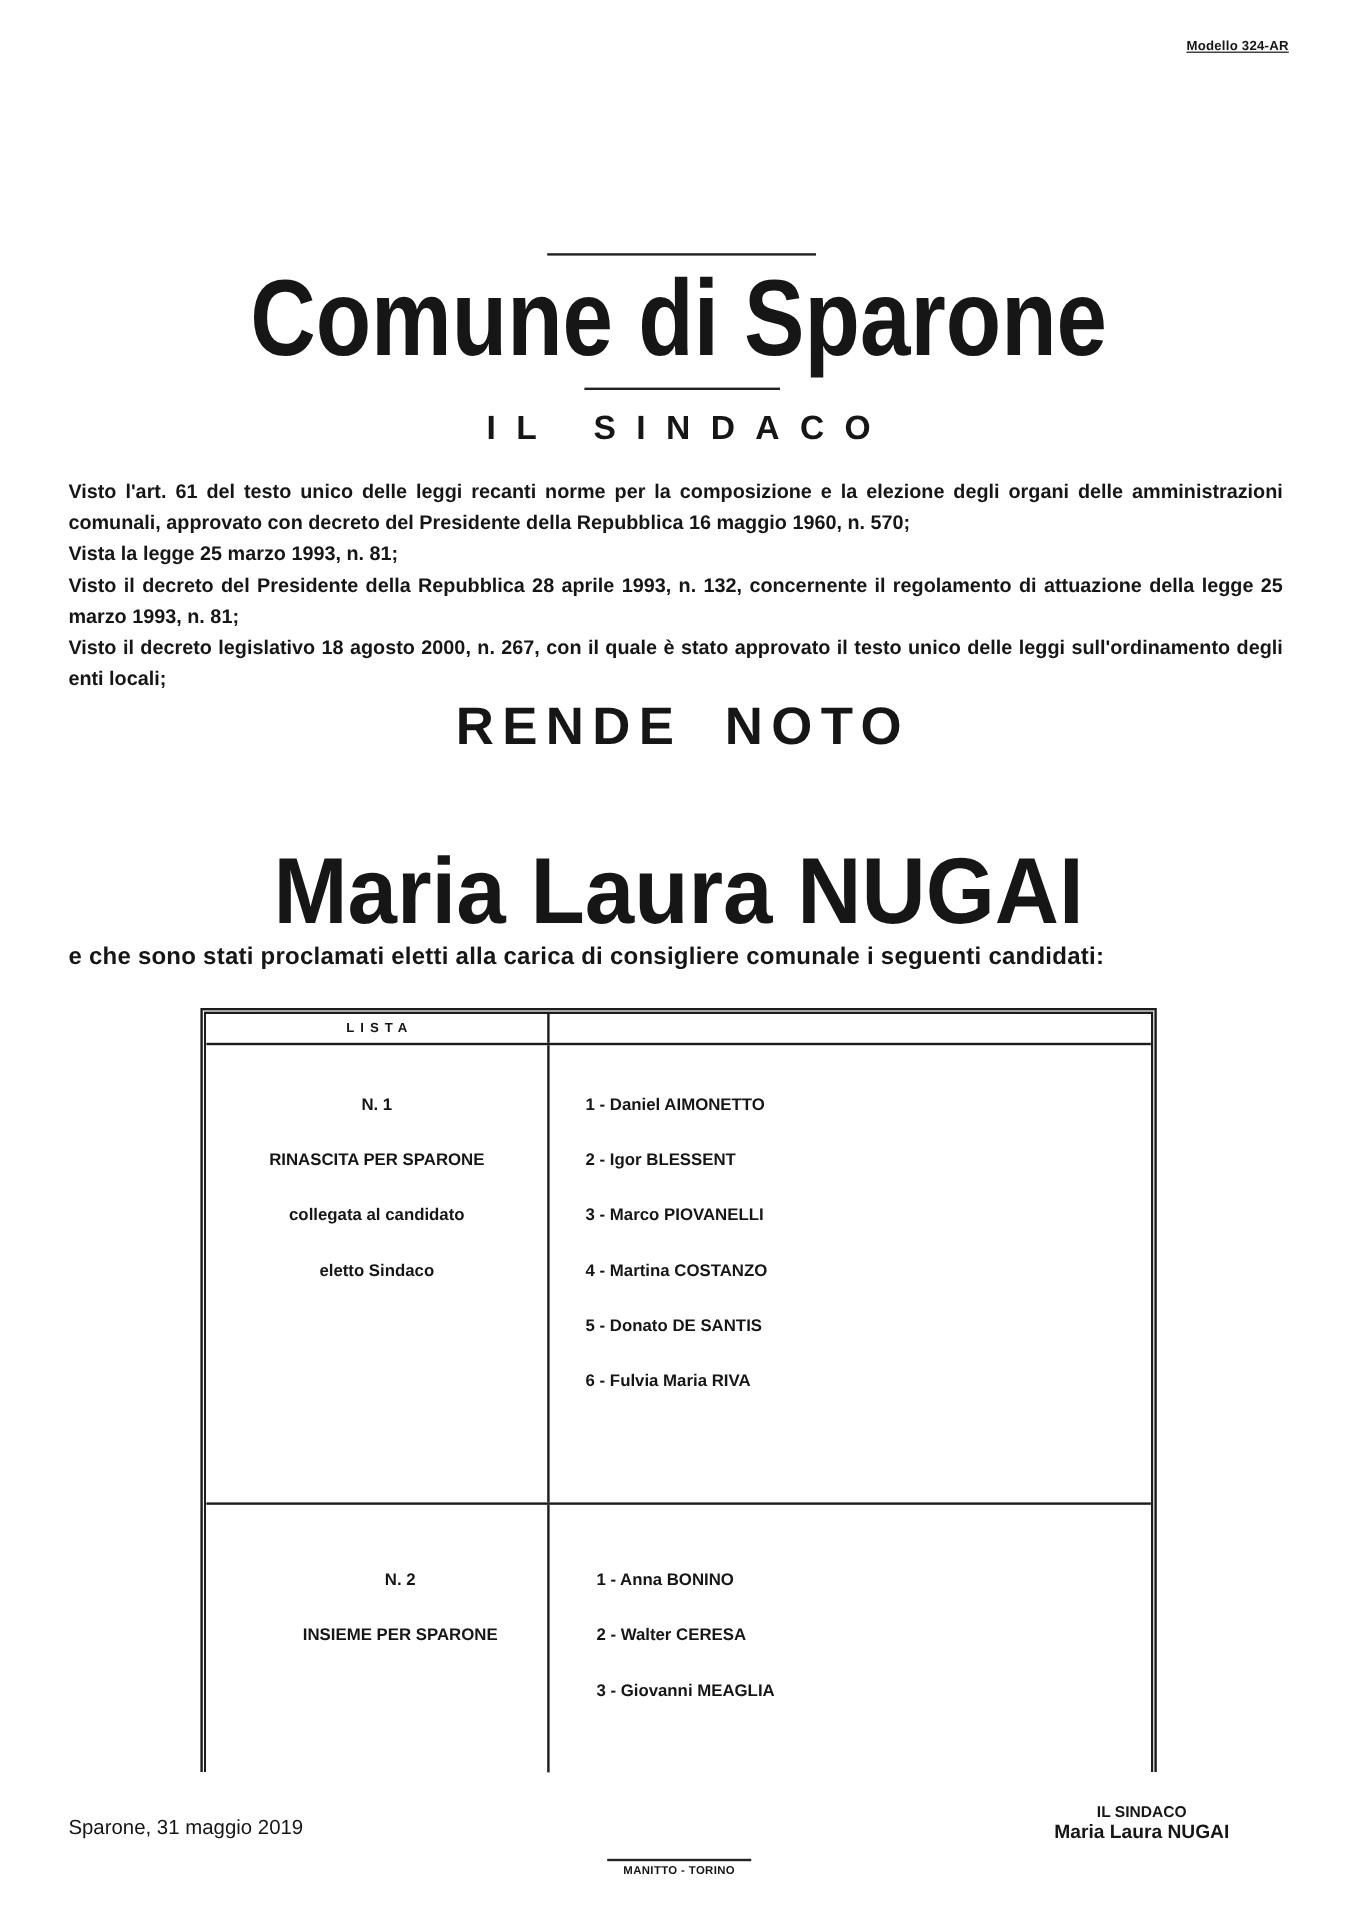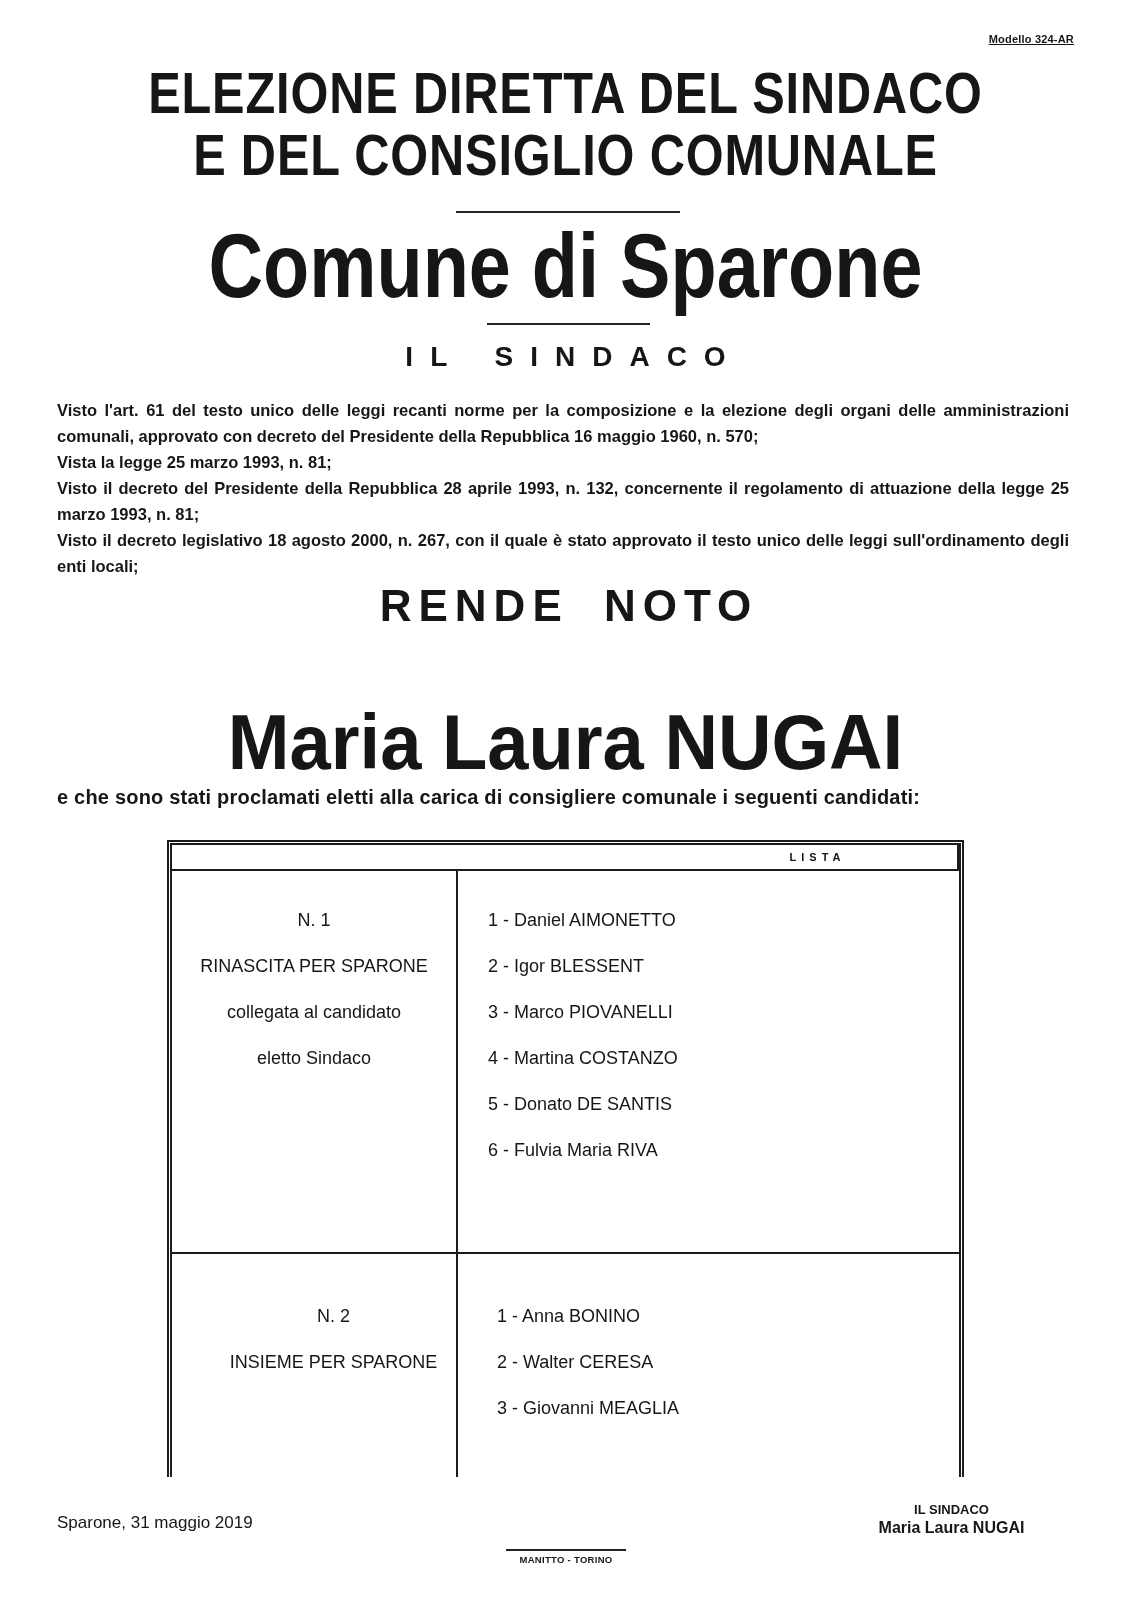--- a/index.html
+++ b/index.html
@@ -65,64 +65,60 @@
 
   .councillors-intro {
     position:absolute; top:786px; left:57px; margin:0;
     font-size:20px; font-weight:700; letter-spacing:0.2px;
   }
 
   .etable {
     position:absolute; top:840px; left:167px; width:797px; height:637px;
     border:5px double #1c1c1c; border-bottom:none;
   }
-  .thead { display:flex; height:26px; border-bottom:2px solid #1c1c1c;justify-content:flex-end; }
+  .thead { display:flex; height:26px; border-bottom:2px solid #1c1c1c; }
   .th {
     display:flex; align-items:center; justify-content:center;
     font-size:11px; font-weight:700;
   }
   .th-left { width:286px; border-right:2px solid #1c1c1c; letter-spacing:5px; text-indent:5px; }
   .th-right { flex:1; letter-spacing:1.2px; }
 
   .trow { display:flex; border-bottom:2px solid #1c1c1c; }
   .trow:last-child { border-bottom:none; }
   .trow-0 { height:383px; }
   .trow-1 { height:223px; }
   .cell-list {
     width:286px; border-right:2px solid #1c1c1c;
     display:flex; flex-direction:column; align-items:center;
   }
   .cell-cands { flex:1; display:flex; flex-direction:column; padding-left:30px; }
   .trow-0 .cell-list, .trow-0 .cell-cands { padding-top:26px; }
   .trow-1 .cell-list, .trow-1 .cell-cands { padding-top:39px;padding-left:39px; }
-  .line { height:46px; display:flex; align-items:center; font-size:18px; font-weight:400; }
+  .line { height:46px; display:flex; align-items:center; font-size:14px; font-weight:700; }
 
   .place-date { position:absolute; top:1513px; left:57px; font-size:17px; }
 
   .signature { position:absolute; top:1502px; left:869px; width:165px; text-align:center; font-weight:700; }
   .sig-title { font-size:13px; line-height:16px; }
   .sig-name  { font-size:16px; line-height:20px; }
 
   .printer-mark {
     position:absolute; top:1549px; left:506px; width:120px;
     text-align:center; font-size:9.5px; font-weight:700; letter-spacing:0.3px;
     border-top:2px solid #222; padding-top:3px;
   }
 </style>
 </head>
 <body>
 
 <div class="page">
 
   <div class="model-label">Modello 324-AR</div>
 
-  <h1 class="title">
-    <span class="title-line">ELEZIONE DIRETTA DEL SINDACO</span>
-    <span class="title-line">E DEL CONSIGLIO COMUNALE</span>
-  </h1>
 
   <div class="rule rule-1"></div>
 
   <div class="comune">Comune di Sparone</div>
 
   <div class="rule rule-2"></div>
 
   <div class="il-sindaco">IL SINDACO</div>
 
   <div class="preamble">

